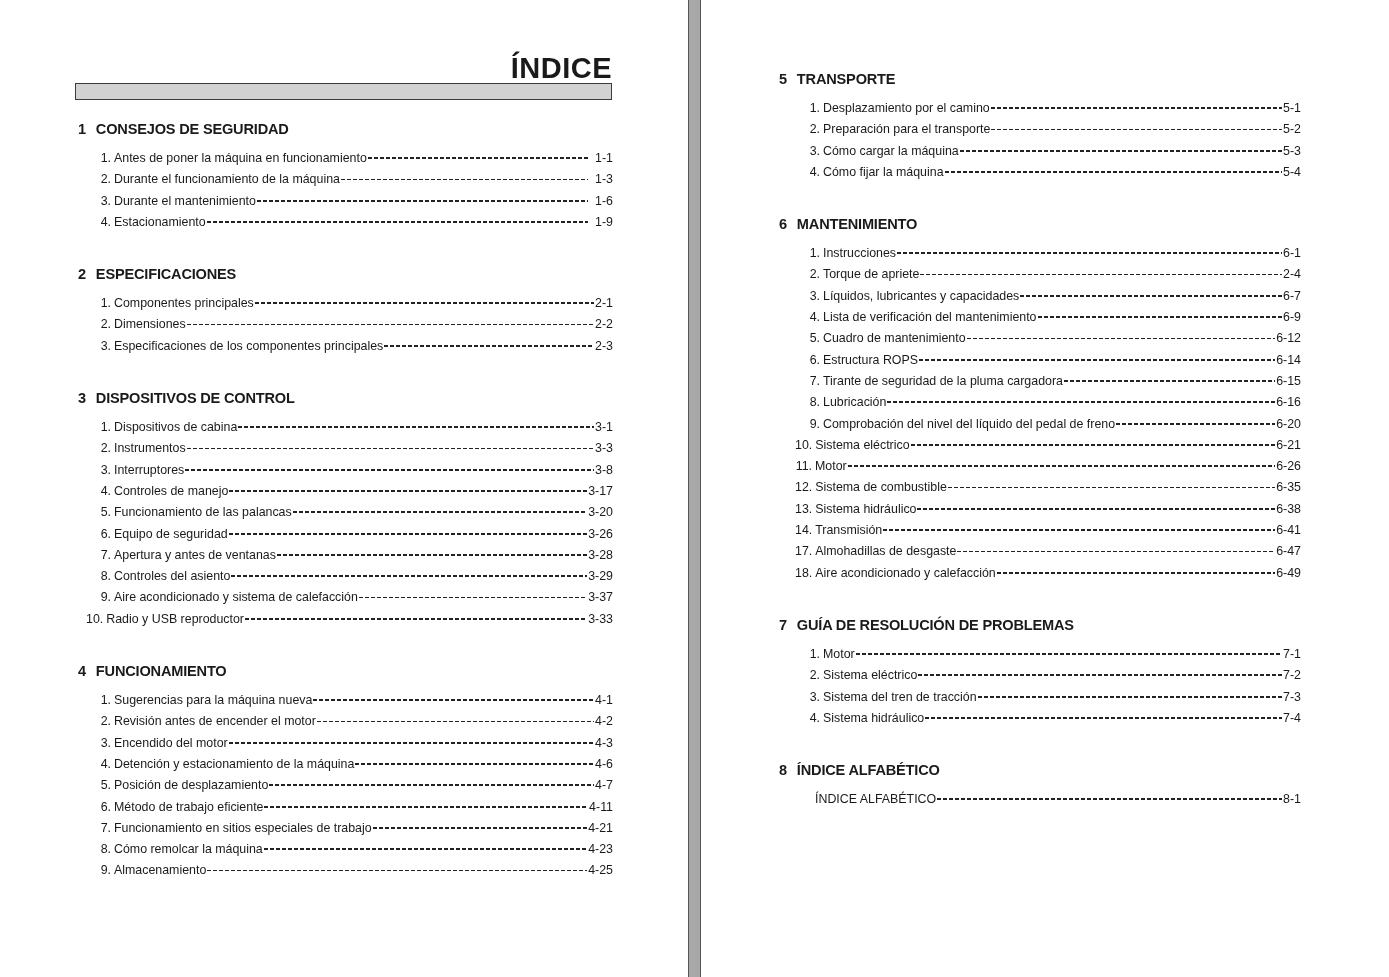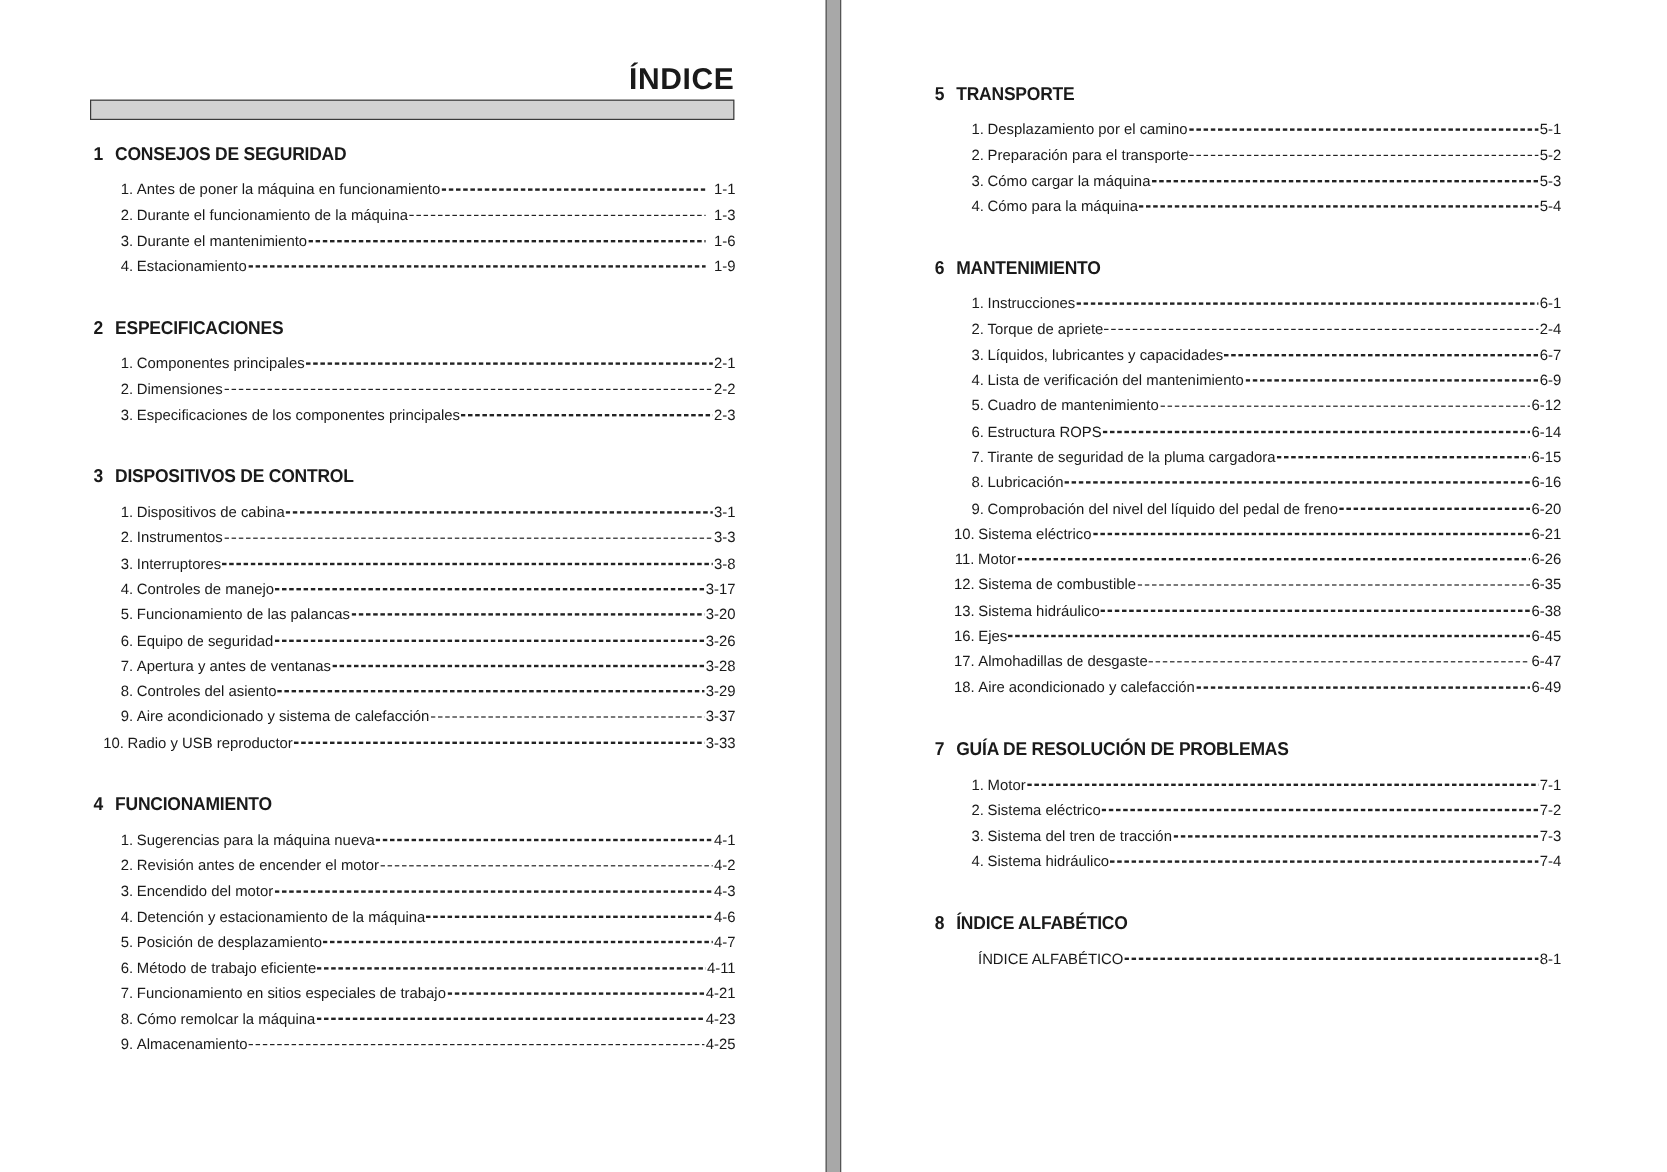--- a/index.html
+++ b/index.html
@@ -37,21 +37,21 @@
   .page-left  { left: 0;    width: 688px; }
   .page-right { left: 701px; width: 688px; }
 
   
   .doc-title {
     position: absolute;
     left: 75px;
     top: 54px;
     width: 537px;
     text-align: right;
-    font-size: 25px;
+    font-size: 29px;
     font-weight: bold;
     letter-spacing: 0.5px;
     line-height: 1;
     font-family: "Liberation Sans", sans-serif;
   }
   .title-bar {
     position: absolute;
     left: 75px;
     top: 83px;
     width: 537px;
@@ -358,21 +358,21 @@
             <span class="page-no">5-2</span>
           </div>
           <div class="item">
             <span class="item-num">3.</span>
             <span class="item-label">Cómo cargar la máquina</span>
             <span class="leader"></span>
             <span class="page-no">5-3</span>
           </div>
           <div class="item">
             <span class="item-num">4.</span>
-            <span class="item-label">Cómo para la máquina</span>
+            <span class="item-label">Cómo fijar la máquina</span>
             <span class="leader"></span>
             <span class="page-no">5-4</span>
           </div>
         </div>
       </div>
       <div class="section">
         <div class="section-head">
           <span class="section-num">6</span>
           <span>MANTENIMIENTO</span>
         </div>
@@ -449,24 +449,24 @@
             <span class="leader"></span>
             <span class="page-no">6-35</span>
           </div>
           <div class="item">
             <span class="item-num wide">13.</span>
             <span class="item-label">Sistema hidráulico</span>
             <span class="leader"></span>
             <span class="page-no">6-38</span>
           </div>
           <div class="item">
-            <span class="item-num wide">16.</span>
-            <span class="item-label">Ejes</span>
-            <span class="leader"></span>
-            <span class="page-no">6-45</span>
+            <span class="item-num wide">14.</span>
+            <span class="item-label">Transmisión</span>
+            <span class="leader"></span>
+            <span class="page-no">6-41</span>
           </div>
           <div class="item">
             <span class="item-num wide">17.</span>
             <span class="item-label">Almohadillas de desgaste</span>
             <span class="leader"></span>
             <span class="page-no">6-47</span>
           </div>
           <div class="item">
             <span class="item-num wide">18.</span>
             <span class="item-label">Aire acondicionado y calefacción</span>

